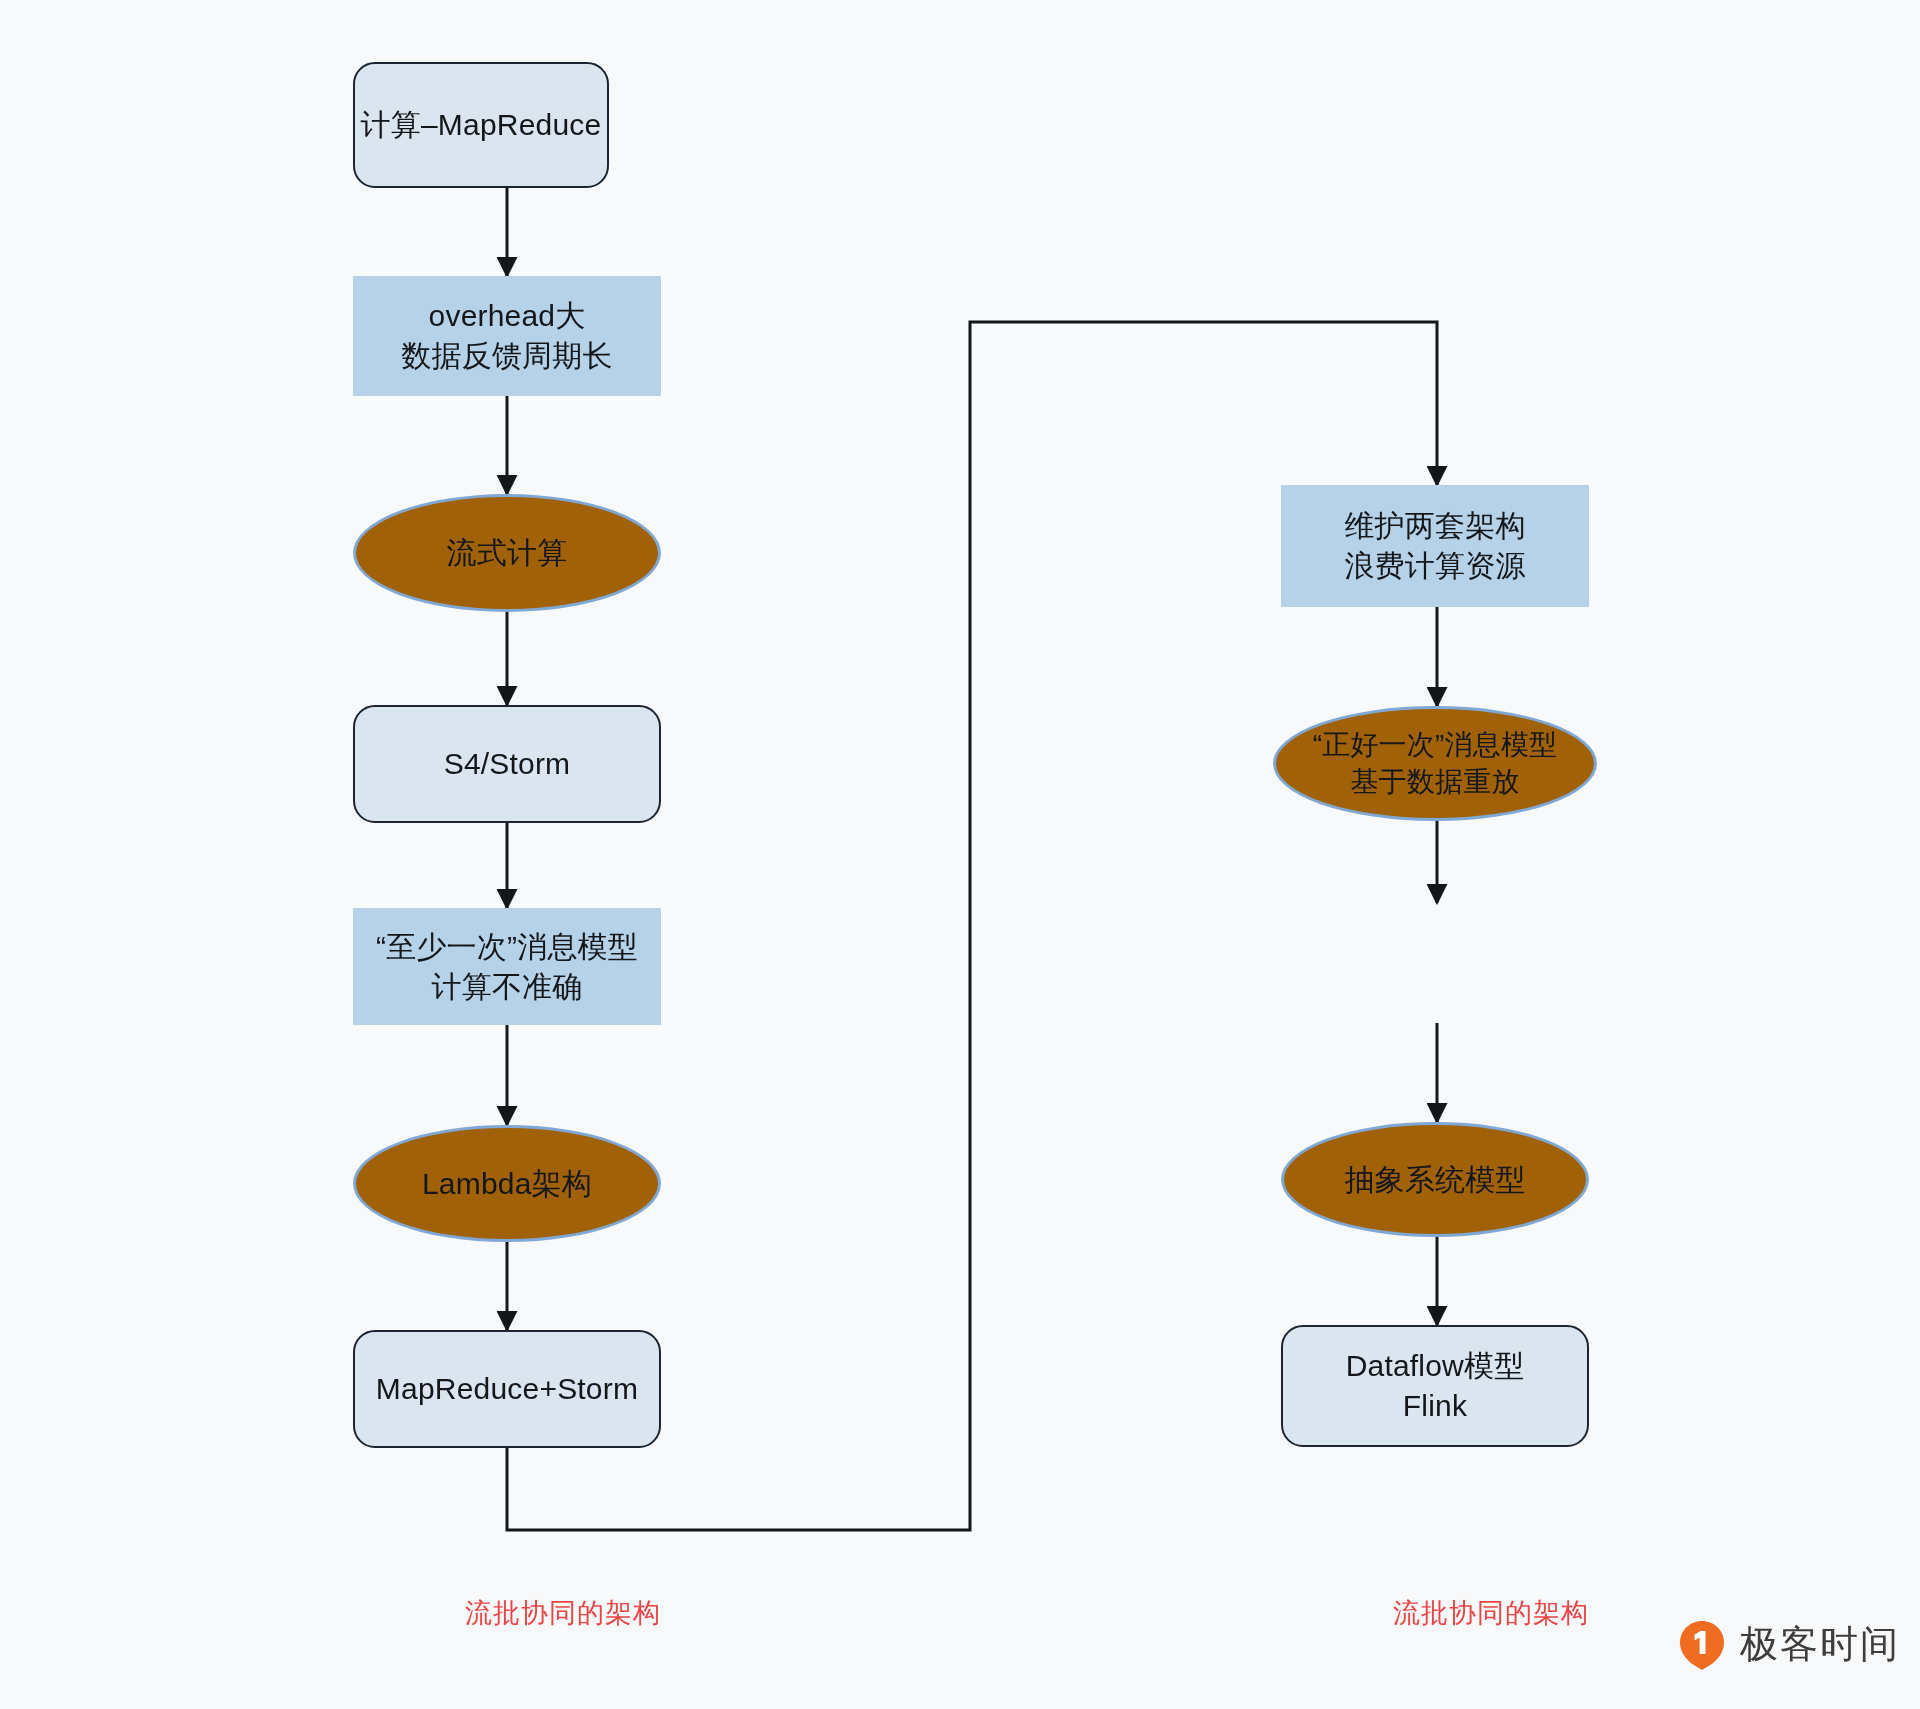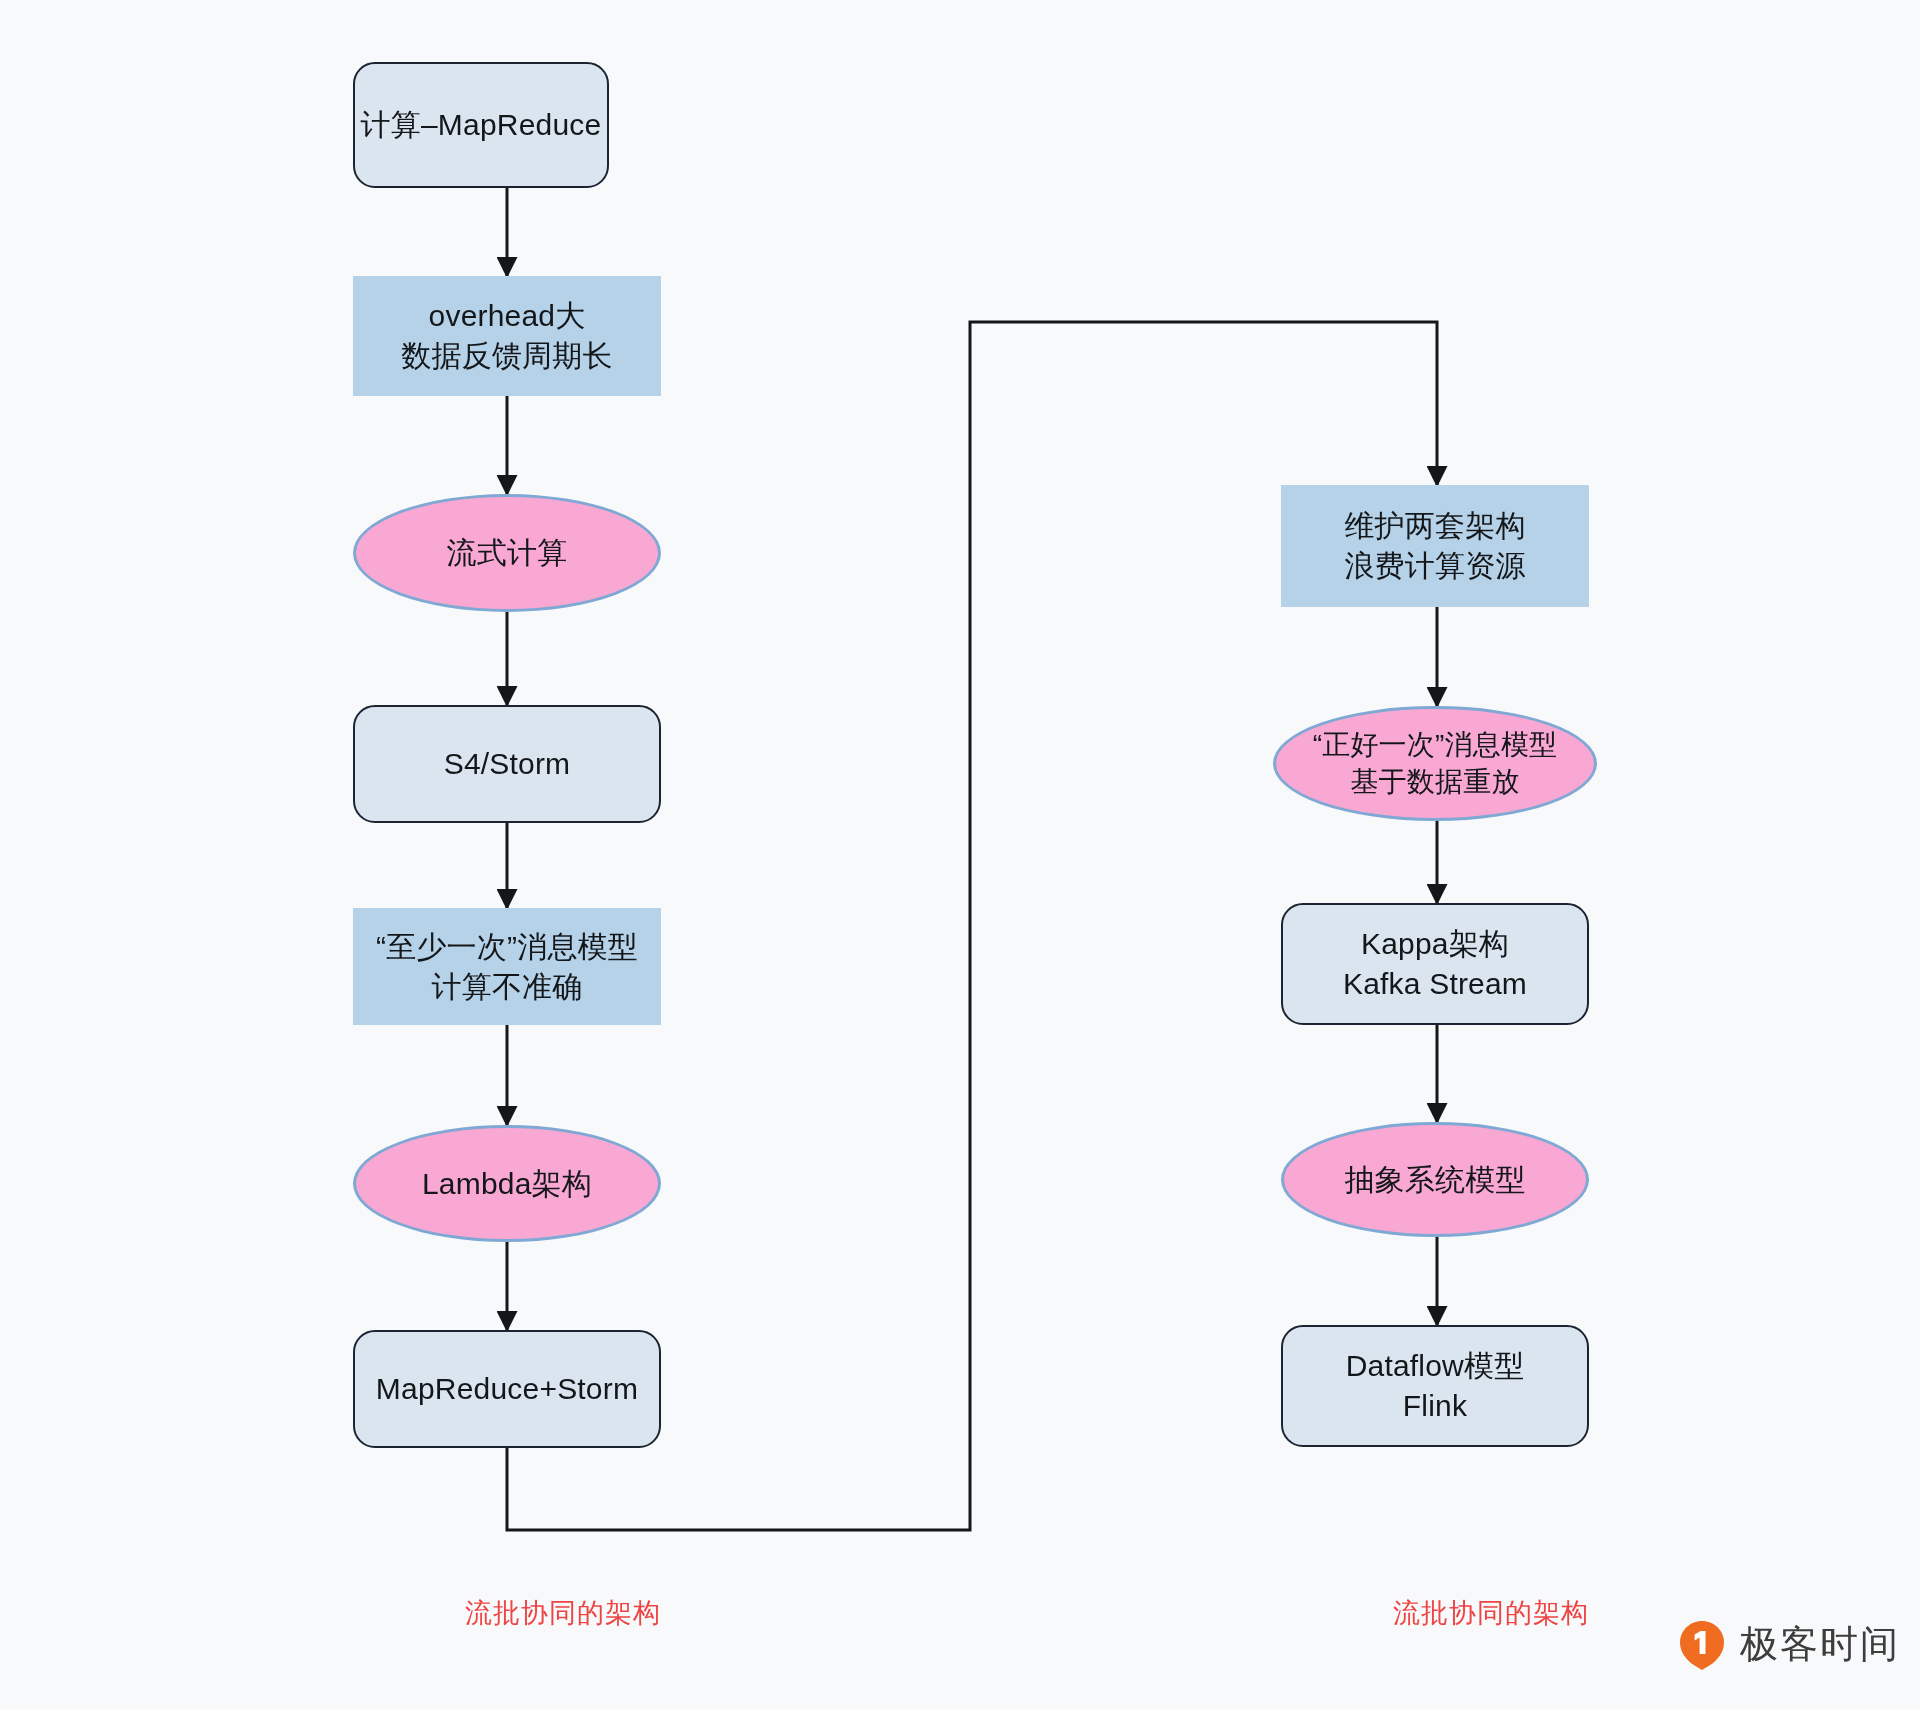--- a/index.html
+++ b/index.html
@@ -50,21 +50,21 @@
     border-radius: 22px;
   }
   
   .n-rect {
     background: #b6d2e8;
     border: none;
     border-radius: 0;
   }
   
   .n-ellipse {
-    background: #f9a8d4;
+    background: #a16207;
     border: 3px solid #7fa8d4;
     border-radius: 50%;
   }
   .col-caption {
     position: absolute;
     font-size: 27px;
     color: #ef4444;
     text-align: right;
     letter-spacing: 1px;
     z-index: 2;
@@ -143,24 +143,20 @@
   <div class="node n-rect" style="left:1281px; top:485px; width:308px; height:122px;">
     <span class="label">维护两套架构
 浪费计算资源</span>
   </div>
 
   <div class="node n-ellipse" style="left:1273px; top:706px; width:324px; height:115px; font-size:28px;">
     <span class="label">“正好一次”消息模型
 基于数据重放</span>
   </div>
 
-  <div class="node n-rounded" style="left:1281px; top:903px; width:308px; height:122px;">
-    <span class="label">Kappa架构
-Kafka Stream</span>
-  </div>
 
   <div class="node n-ellipse" style="left:1281px; top:1122px; width:308px; height:115px;">
     <span class="label">抽象系统模型</span>
   </div>
 
   <div class="node n-rounded" style="left:1281px; top:1325px; width:308px; height:122px;">
     <span class="label">Dataflow模型
 Flink</span>
   </div>
 

